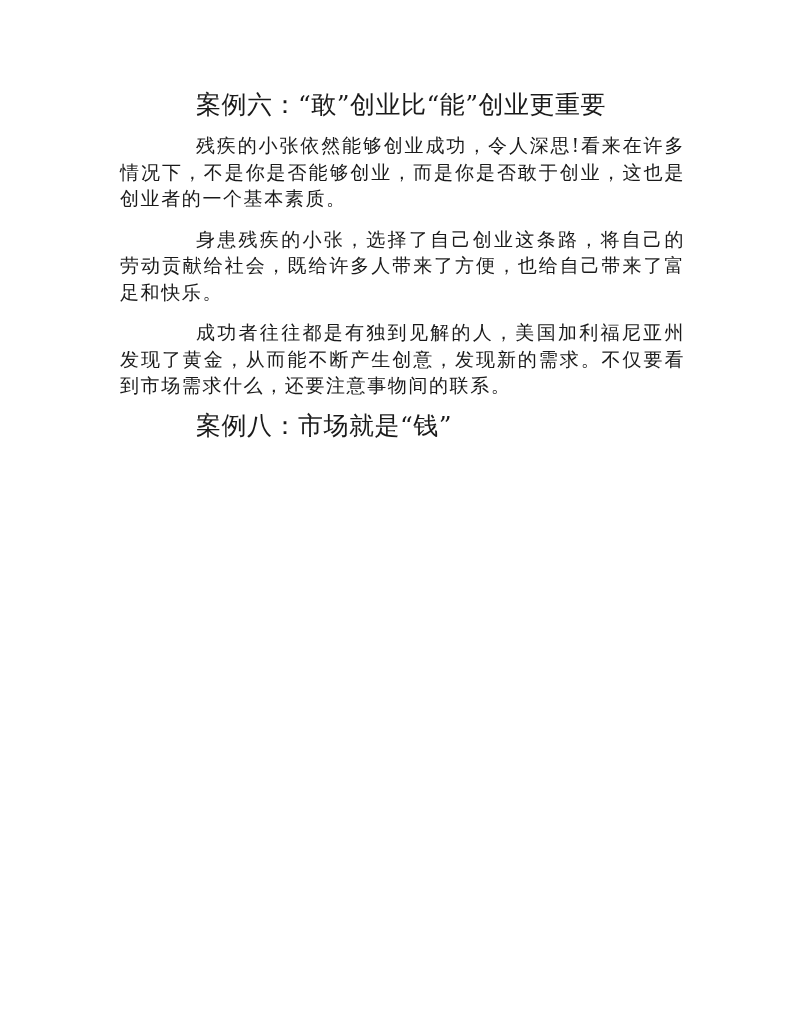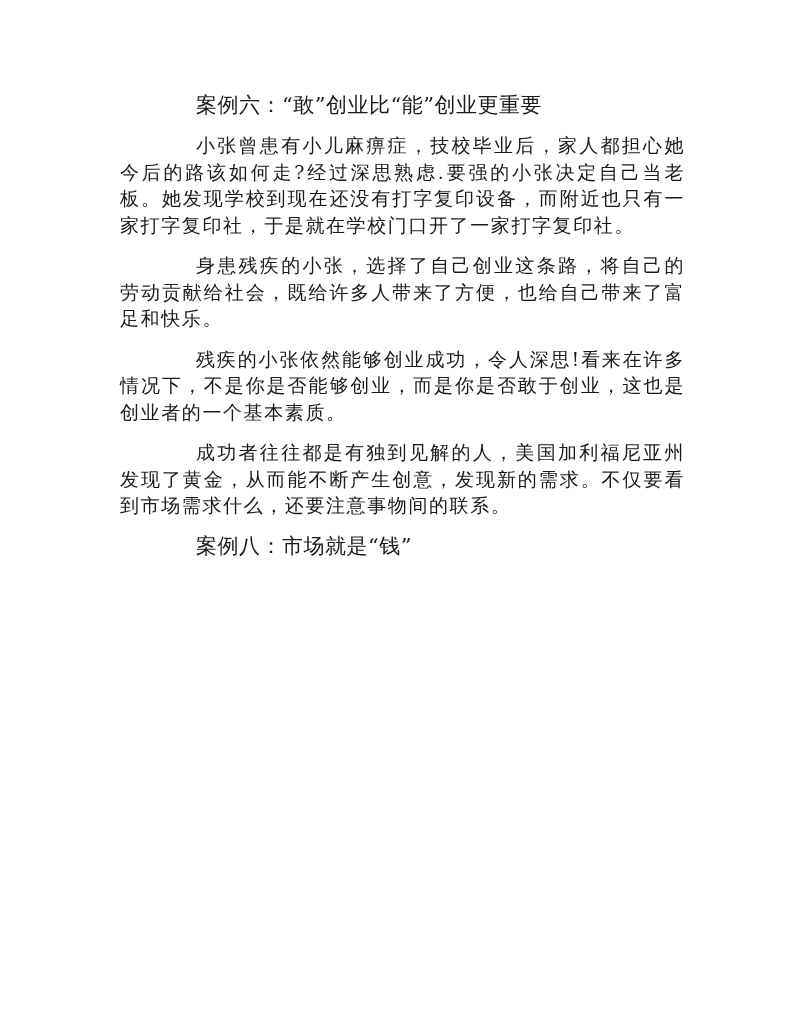--- a/index.html
+++ b/index.html
@@ -5,34 +5,33 @@
   html, body { margin: 0; padding: 0; background: #ffffff; }
   body {
     width: 800px; height: 1036px; position: relative; overflow: hidden;
     font-family: "DejaVu Serif", "Liberation Serif", serif;
     color: #1a1a1a;
   }
   .page {
     position: absolute; left: 120px; top: 92px; width: 565px;
   }
   .heading {
-    font-size: 21px; line-height: 26px;
+    font-size: 25px; line-height: 26px;
     text-indent: 76px; margin: 0 0 14px 0;
     letter-spacing: 0.5px;
   }
   .para {
     font-size: 19px; line-height: 26.5px;
     text-indent: 76px; margin: 0 0 14px 0;
     letter-spacing: 1.6px;
     text-align: justify;
   }
 </style>
 </head>
 <body>
 
 <div class="page">
   <p class="heading">案例六：“敢”创业比“能”创业更重要</p>
-  <p class="para">小张曾患有小儿麻痹症，技校毕业后，家人都担心她今后的路该如何走?经过深思熟虑.要强的小张决定自己当老板。她发现学校到现在还没有打字复印设备，而附近也只有一家打字复印社，于是就在学校门口开了一家打字复印社。</p>
+  <p class="para">残疾的小张依然能够创业成功，令人深思!看来在许多情况下，不是你是否能够创业，而是你是否敢于创业，这也是创业者的一个基本素质。</p>
   <p class="para">身患残疾的小张，选择了自己创业这条路，将自己的劳动贡献给社会，既给许多人带来了方便，也给自己带来了富足和快乐。</p>
-  <p class="para">残疾的小张依然能够创业成功，令人深思!看来在许多情况下，不是你是否能够创业，而是你是否敢于创业，这也是创业者的一个基本素质。</p>
   <p class="para">成功者往往都是有独到见解的人，美国加利福尼亚州发现了黄金，从而能不断产生创意，发现新的需求。不仅要看到市场需求什么，还要注意事物间的联系。</p>
   <p class="heading">案例八：市场就是“钱”</p>
 </div>
 
 </body></html>

